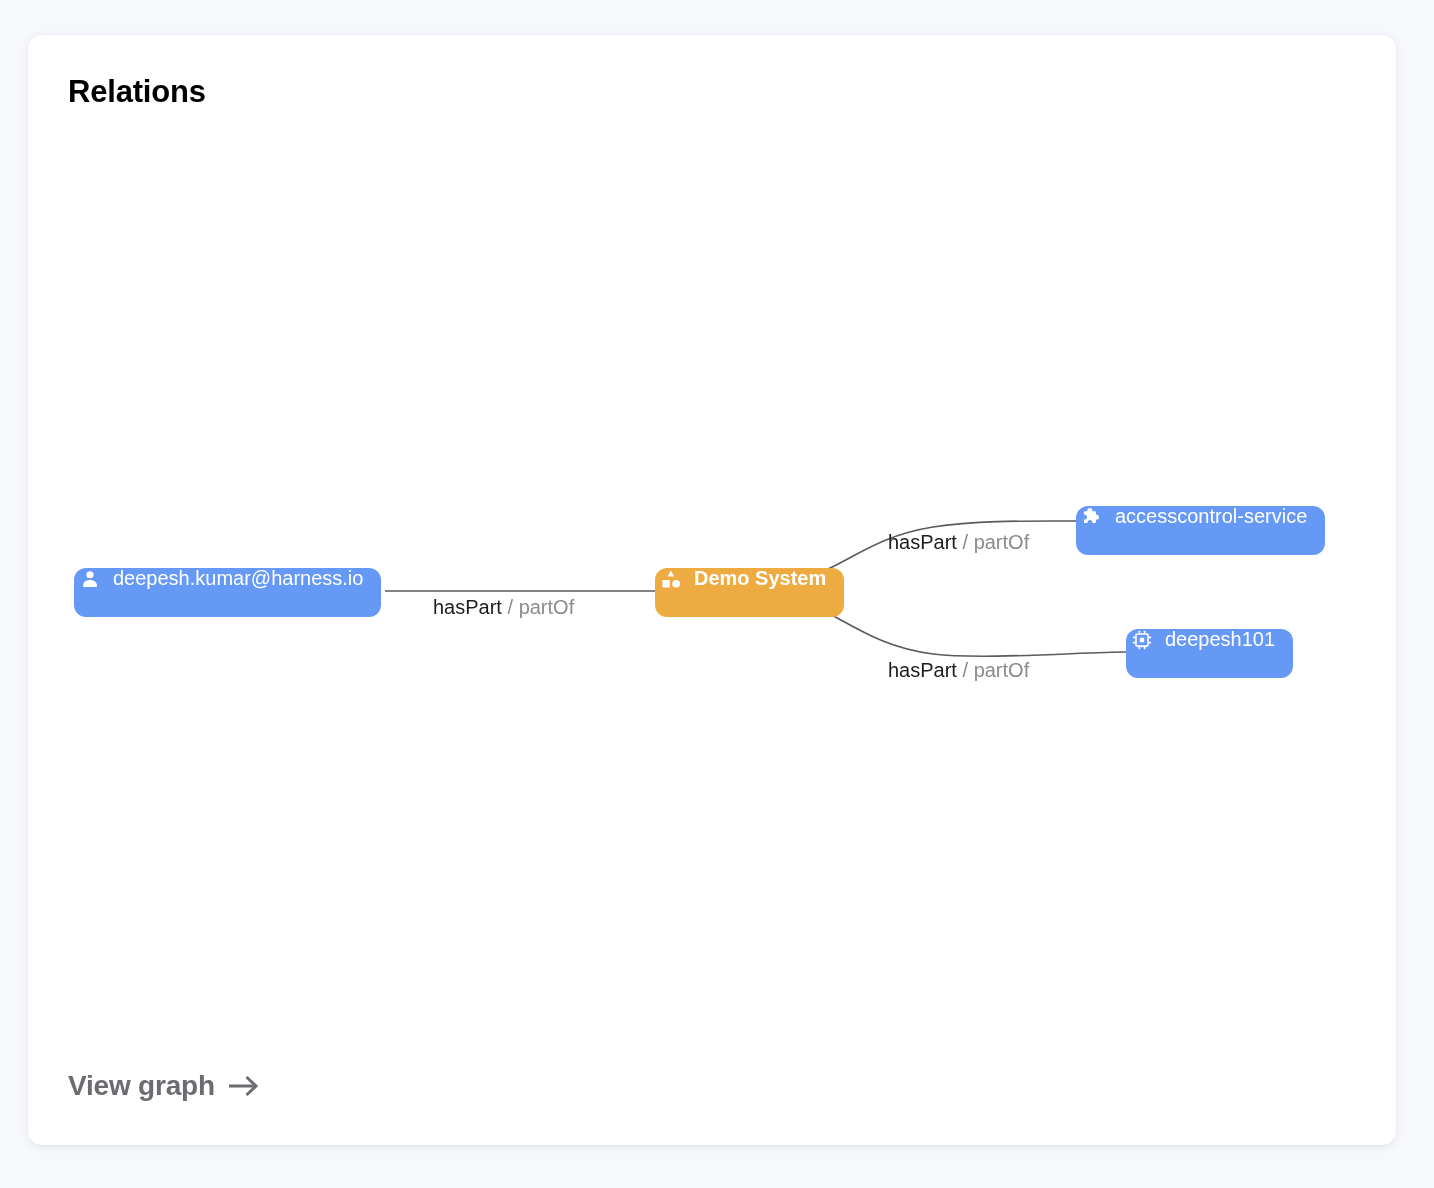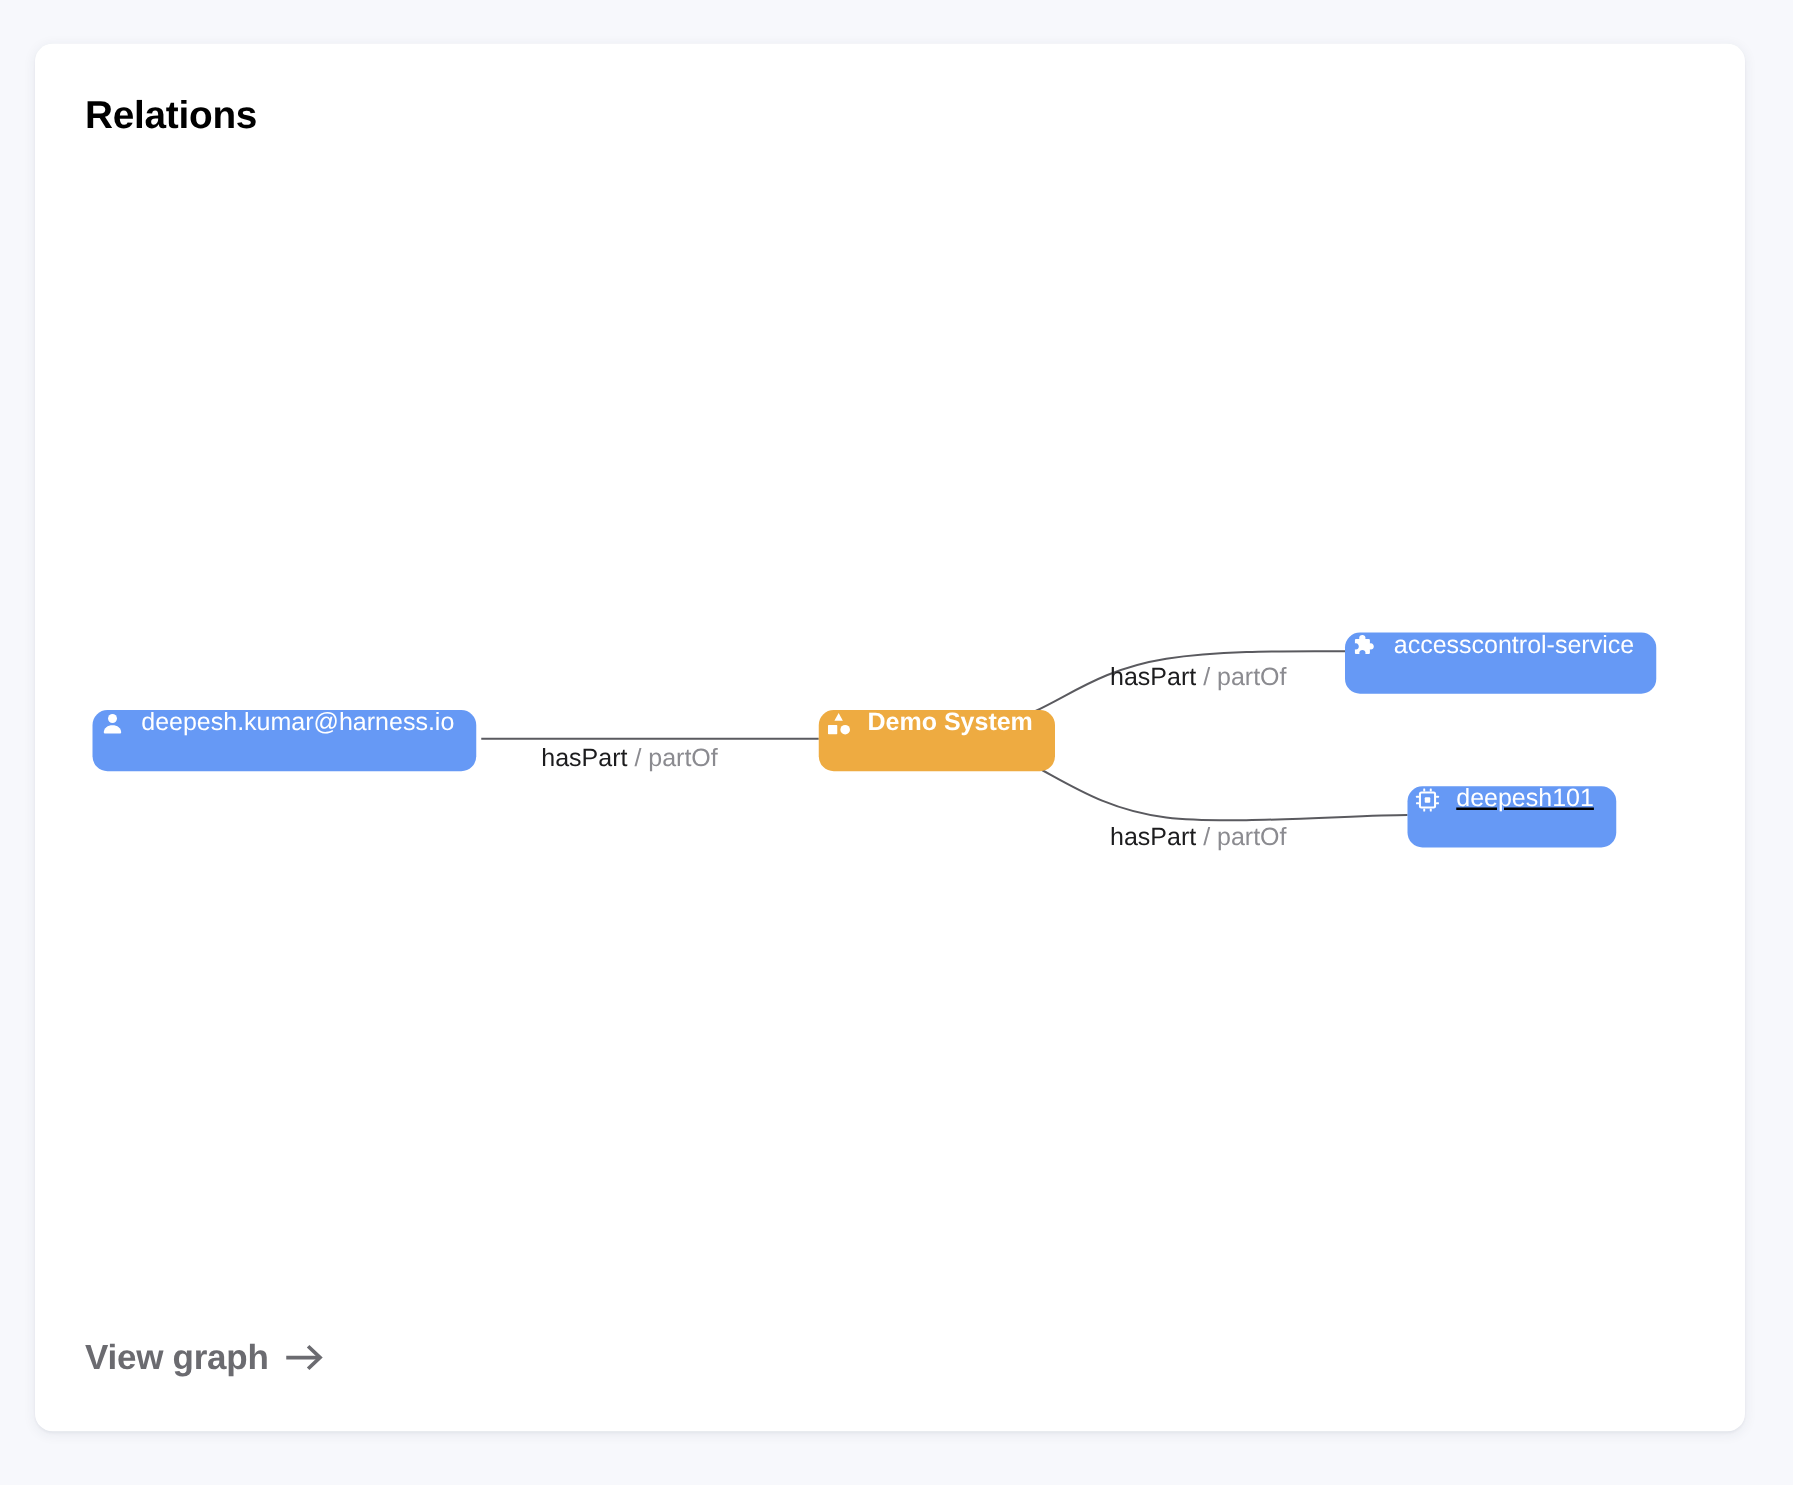--- a/index.html
+++ b/index.html
@@ -78,21 +78,21 @@
     flex: 0 0 22px;
     display: block;
   }
   .node.blue { background: #6699f5; }
   .node.orange { background: #eeab41; }
   .node.orange .node-label { font-weight: bold; }
 
   .node-user        { left: 46px;   top: 533px; }
   .node-system      { left: 627px;  top: 533px; }
   .node-component   { left: 1048px; top: 471px; }
-  .node-resource    { left: 1098px; top: 594px; text-decoration: underline; }
+  .node-resource    { left: 1098px; top: 594px; }
 
   
   .edge-label {
     position: absolute;
     font-size: 20px;
     line-height: 1;
     white-space: nowrap;
     color: #1c1c1e;
   }
   .edge-label .sep,

